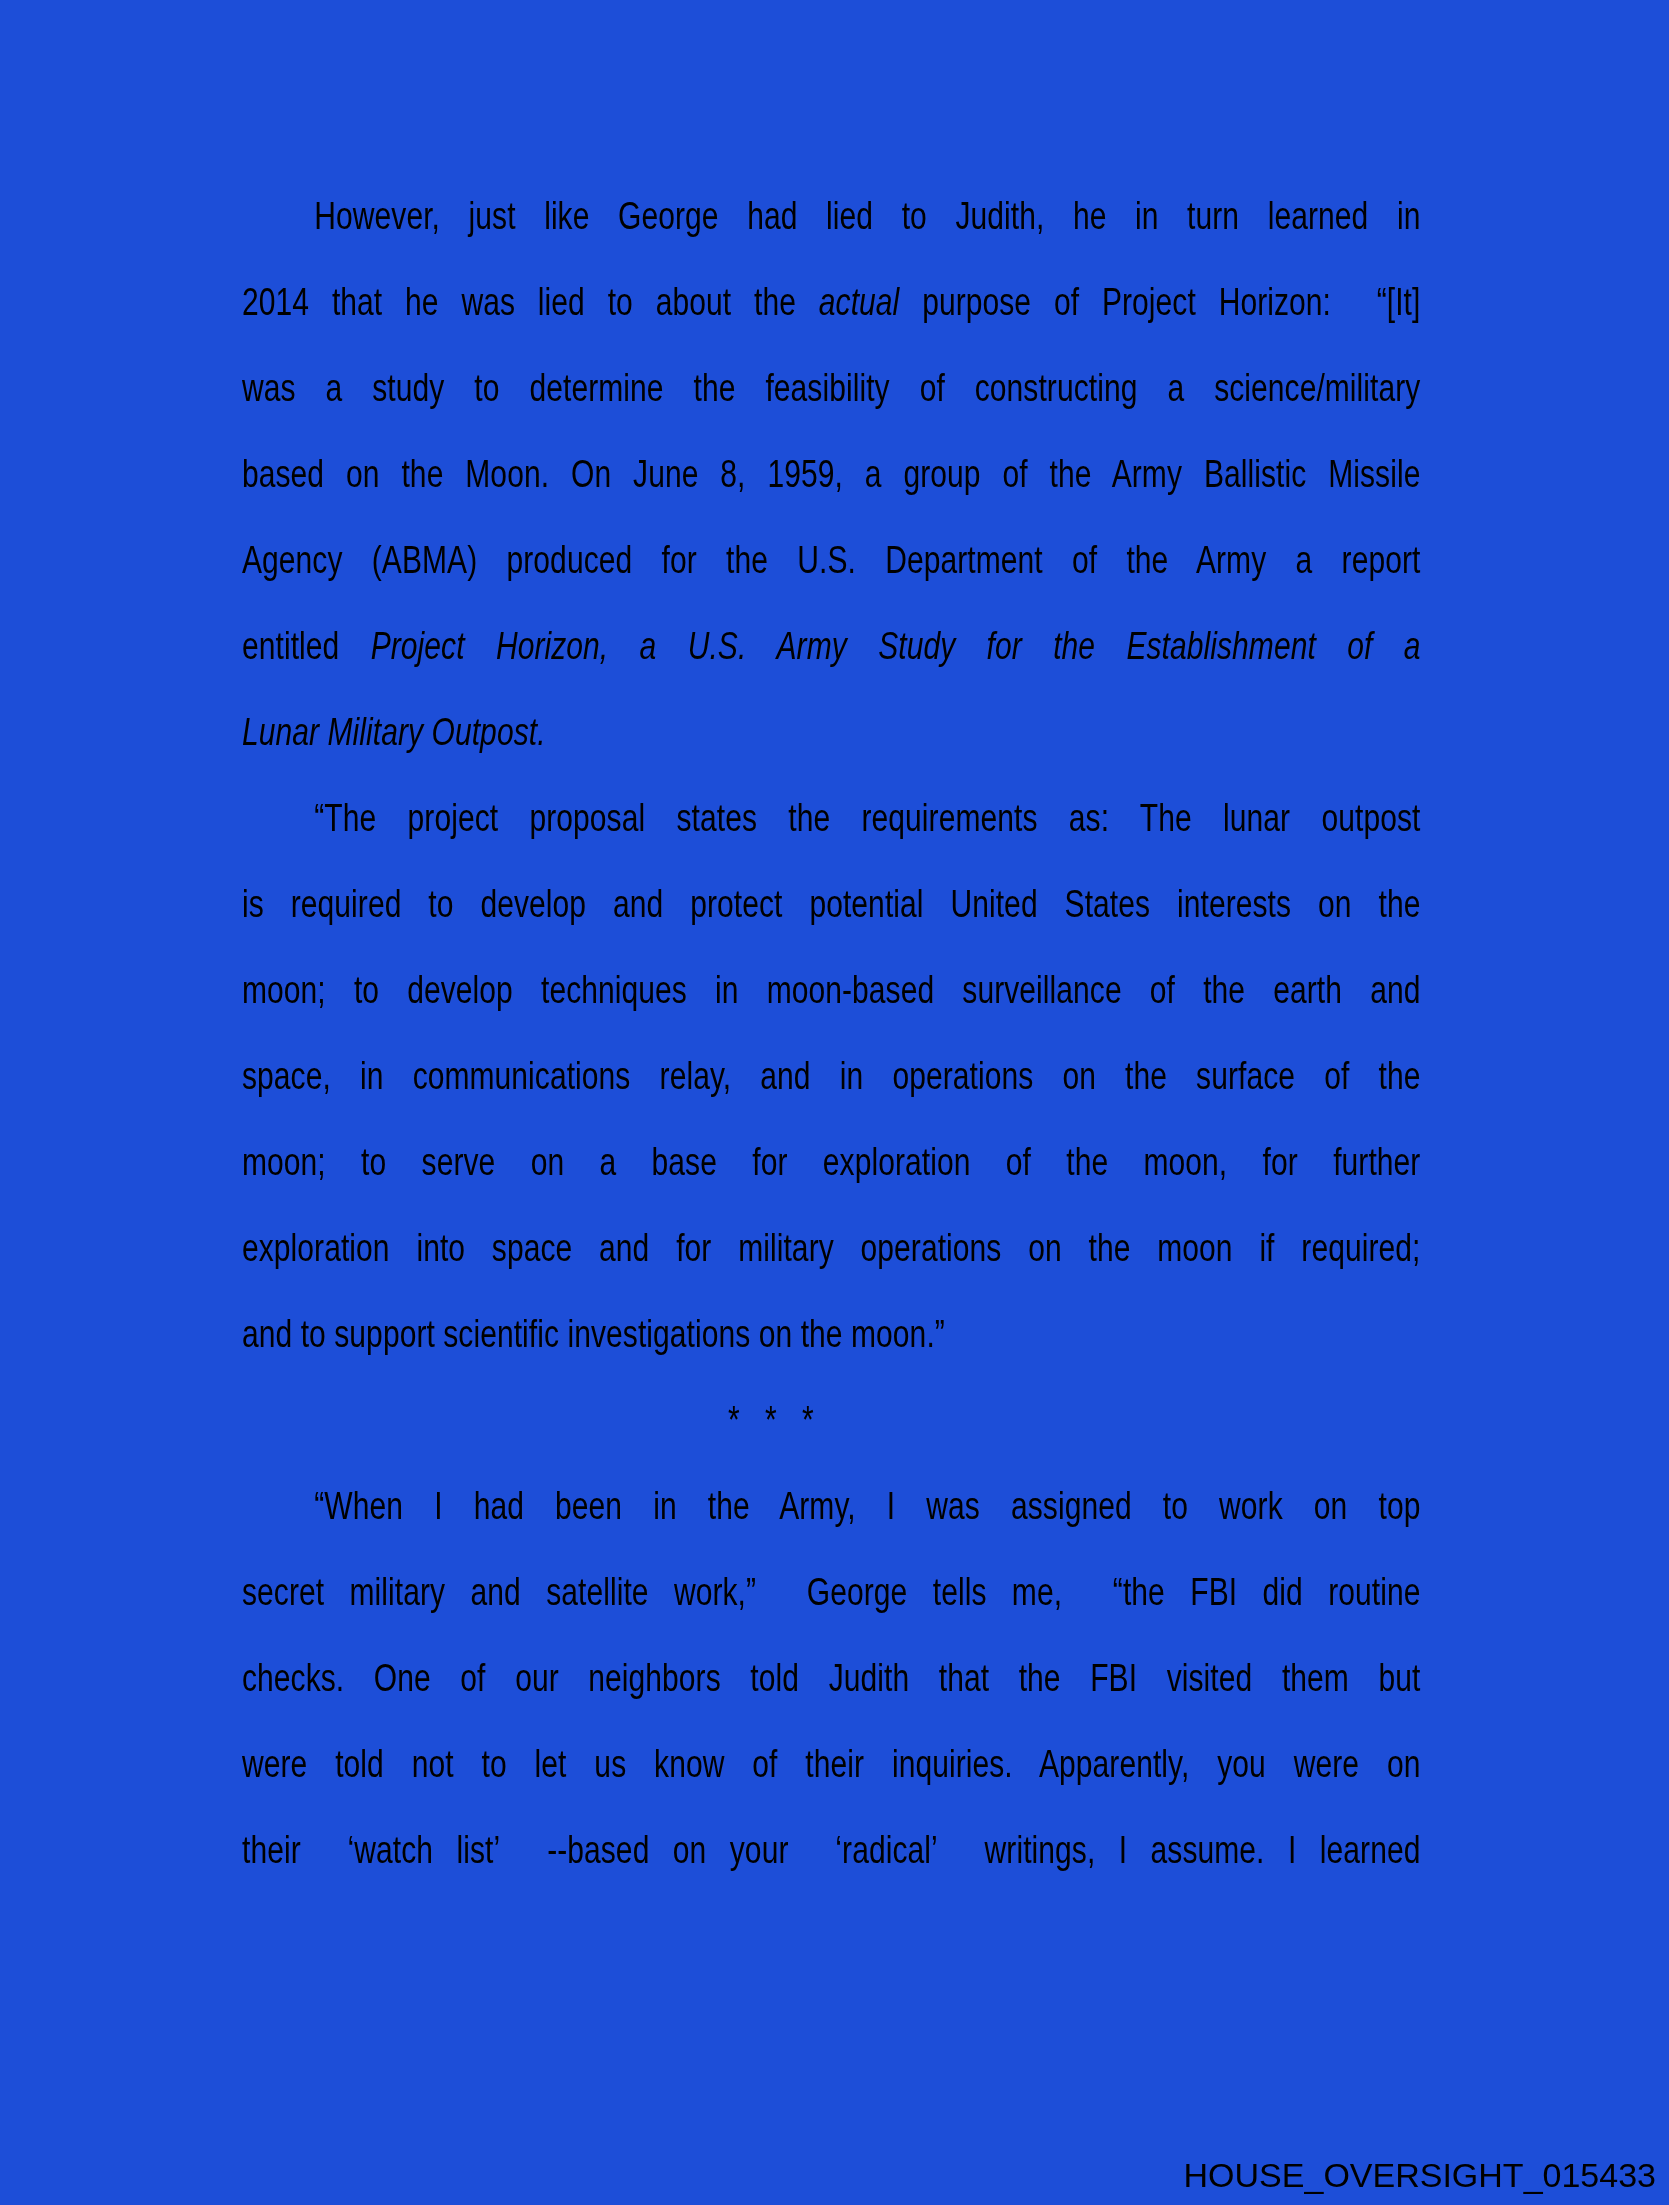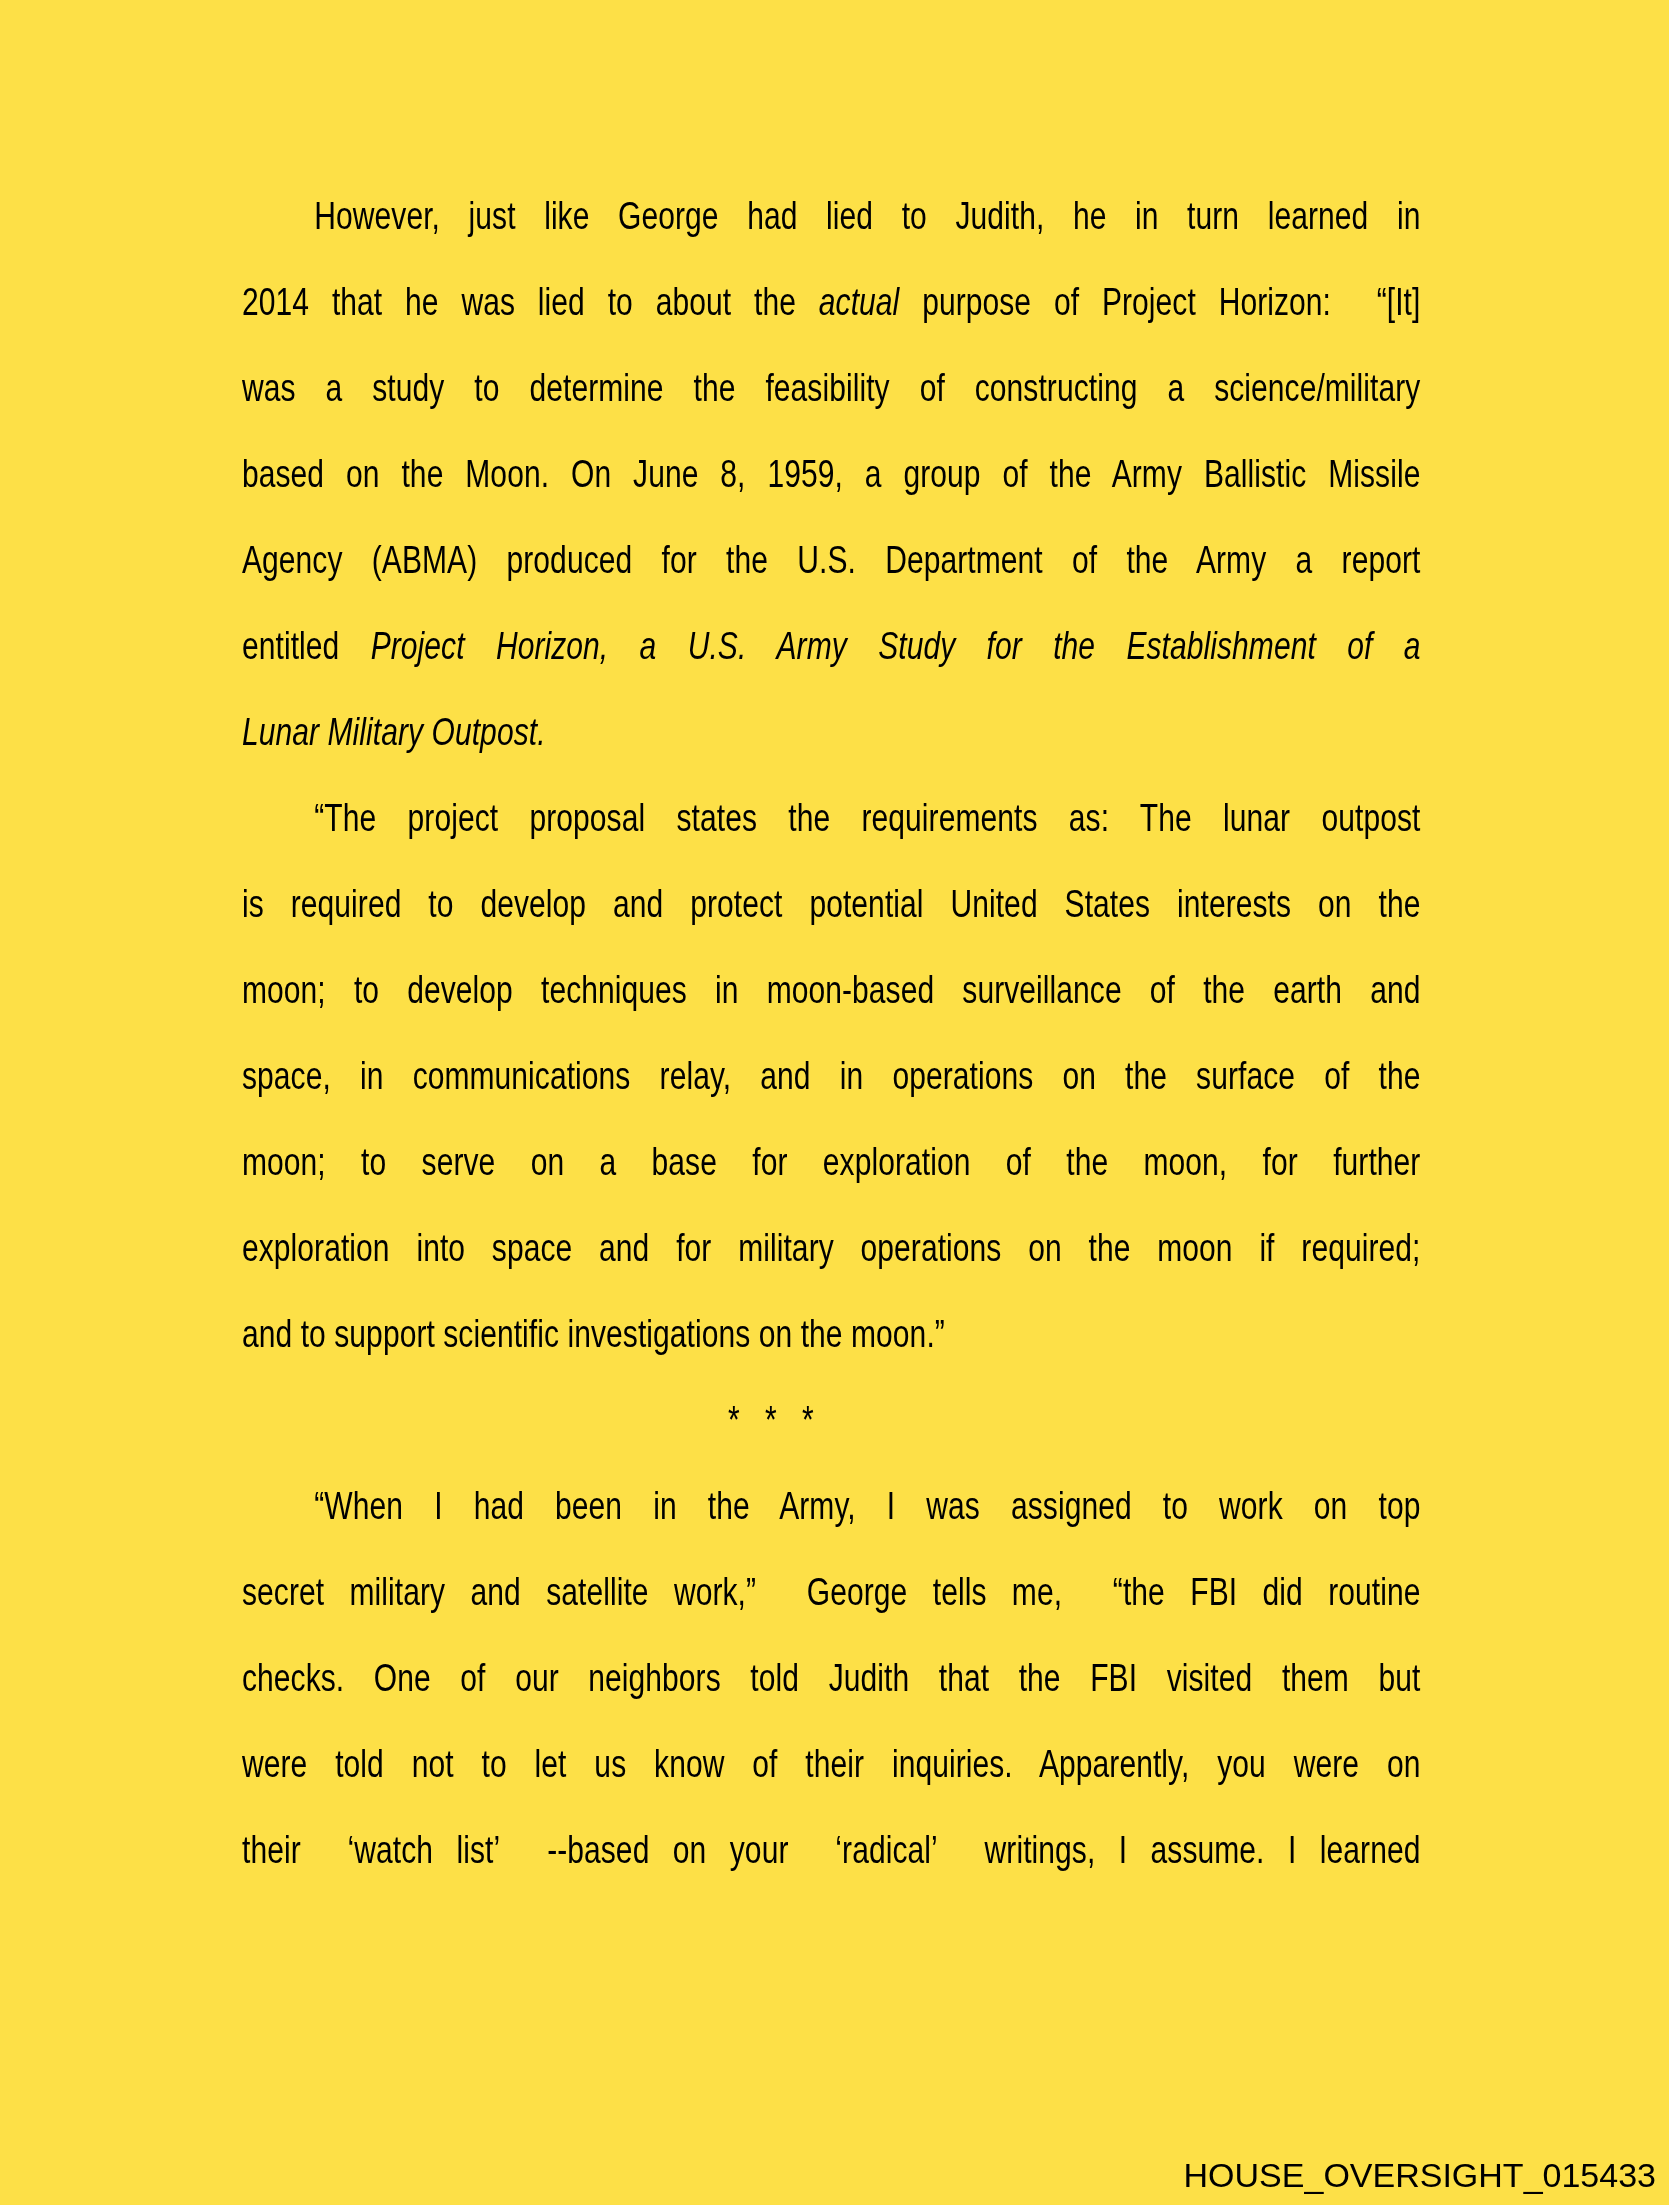--- a/index.html
+++ b/index.html
@@ -4,21 +4,21 @@
 <style>
   html, body { margin: 0; padding: 0; }
   body {
     width: 1669px; height: 2205px;
     background: #ffffff;
     position: relative;
     overflow: hidden;
     font-family: "Liberation Sans", "DejaVu Sans", sans-serif;
     color: #000000;
   }
-  .page { position: absolute; inset: 0; background: #fde047; }
+  .page { position: absolute; inset: 0; background: #1d4ed8; }
   
   .doc-body {
     position: absolute;
     left: 242px; top: 173px;
     width: 1532px;
     transform: scaleX(0.7692);
     transform-origin: 0 0;
     font-size: 39px;
     line-height: 86px;
     letter-spacing: 0.1px;

